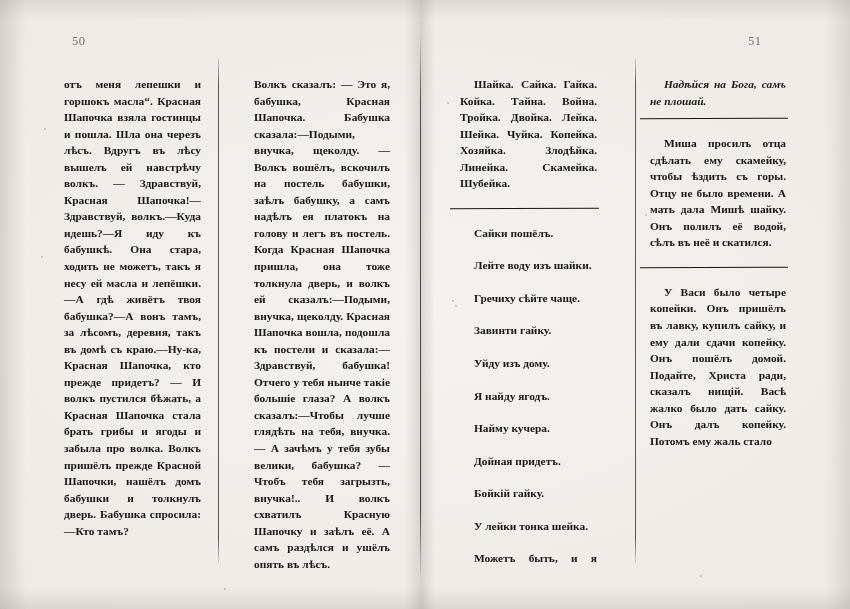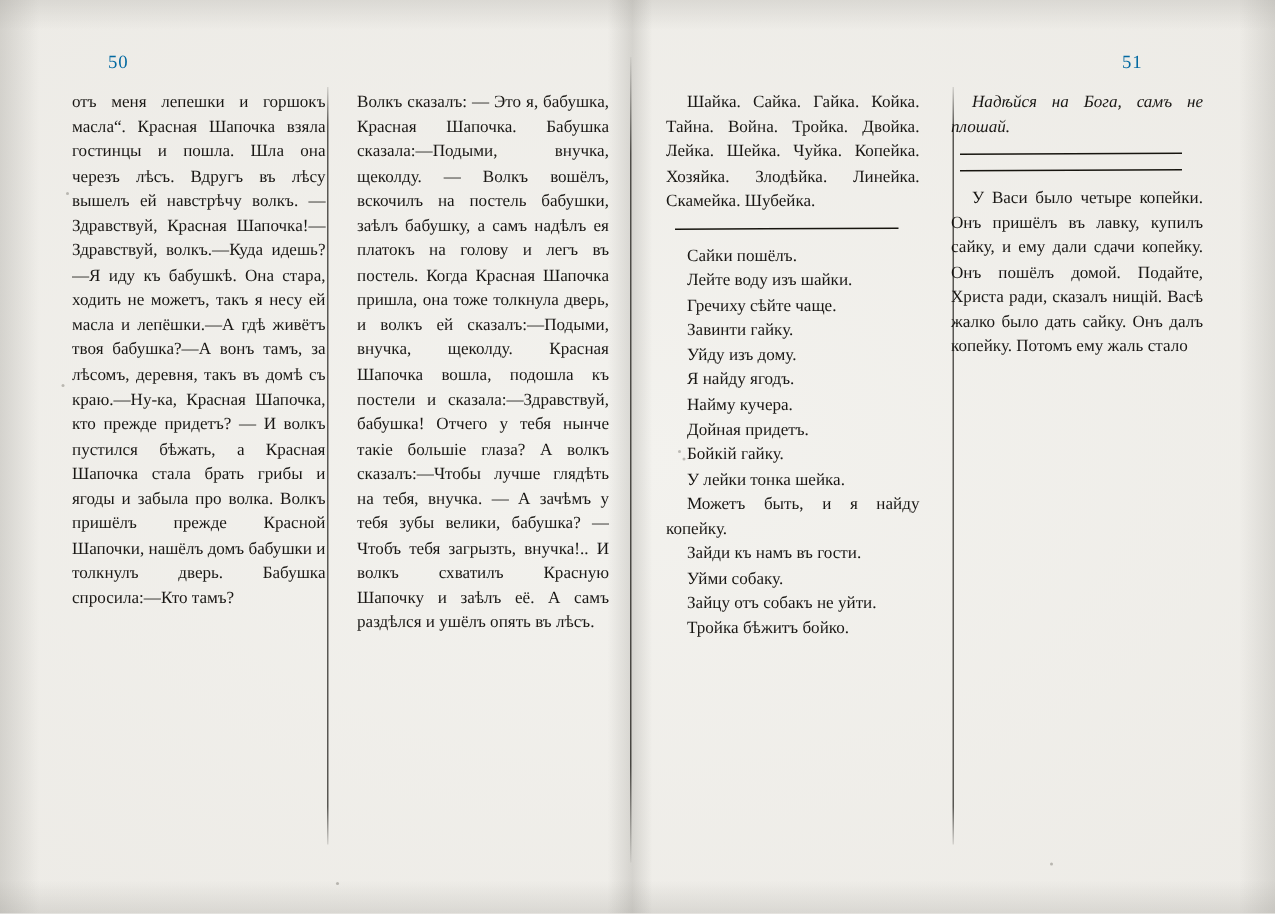--- a/index.html
+++ b/index.html
@@ -35,21 +35,21 @@
     position:absolute;top:38px;bottom:34px;width:1px;left:420px;
     background:linear-gradient(180deg,rgba(40,38,34,.05),rgba(40,38,34,.78) 12%,rgba(40,38,34,.82) 88%,rgba(40,38,34,.05));
   }
 
   .page{position:absolute;top:0;bottom:0;}
   #page-left{left:0;width:420px;}
   #page-right{left:430px;width:420px;}
 
   .folio{
     position:absolute;top:34px;
-    font-size:12.5px;letter-spacing:.5px;color:#0369a1;
+    font-size:12.5px;letter-spacing:.5px;color:#737373;
     font-family:"Liberation Serif","DejaVu Serif",serif;
   }
   #folio-left{left:72px;}
   #folio-right{left:318px;}
 
   .cols{
     position:absolute;top:60px;left:0;right:0;bottom:40px;
     display:flex;
   }
   .col{
@@ -74,21 +74,21 @@
   #page-right .col.c4{padding-left:11px;}
 
   
   .colrule{
     position:absolute;top:0;bottom:0;width:1px;
     background:linear-gradient(180deg,rgba(30,28,24,.12),rgba(30,28,24,.72) 5%,rgba(30,28,24,.72) 95%,rgba(30,28,24,.12));
   }
   #rule-left{left:218px;top:58px;bottom:46px;}
   #rule-right{left:635px;top:58px;bottom:46px;}
 
-  p{margin:0;text-indent:0;}
+  p{margin:16px;text-indent:0;font-weight:bold;}
   p.ind{text-indent:14px;}
   p.prov{
     font-style:italic;
     text-indent:14px;
     margin-bottom:1px;
   }
   .hr{
     height:0;border:0;border-top:1.15px solid #17150f;
     margin:9px 14px 10px 6px;
     transform:rotate(-.25deg);
@@ -144,20 +144,21 @@
       <p class="ind">Зайцу отъ собакъ не уйти.</p>
       <p class="ind">Тройка бѣжитъ бойко.</p>
     </div>
 
     <div class="col c4">
       <p class="prov">Надѣйся на Бога, самъ не плошай.</p>
 
 
       <div class="hr"></div>
 
+      <p class="ind">Миша просилъ отца сдѣлать ему скамейку, чтобы ѣздить съ горы. Отцу не было времени. А мать дала Мишѣ шайку. Онъ полилъ её водой, сѣлъ въ неё и скатился.</p>
 
       <div class="hr"></div>
 
       <p class="ind">У Васи было четыре копейки. Онъ пришёлъ въ лавку, купилъ сайку, и ему дали сдачи копейку. Онъ пошёлъ домой. Подайте, Христа ради, сказалъ нищій. Васѣ жалко было дать сайку. Онъ далъ копейку. Потомъ ему жаль стало</p>
     </div>
 
   </div>
 </div>
 <div class="colrule" id="rule-right"></div>
 

